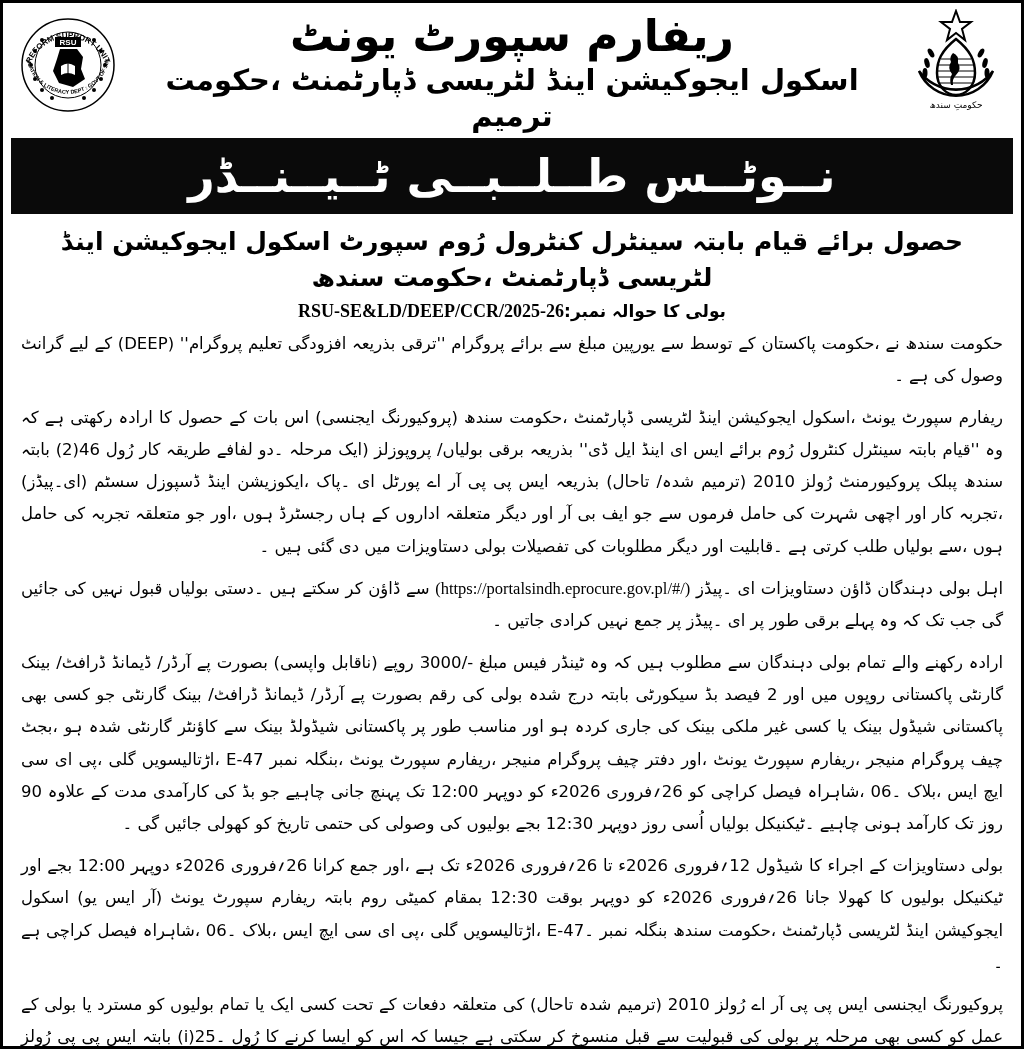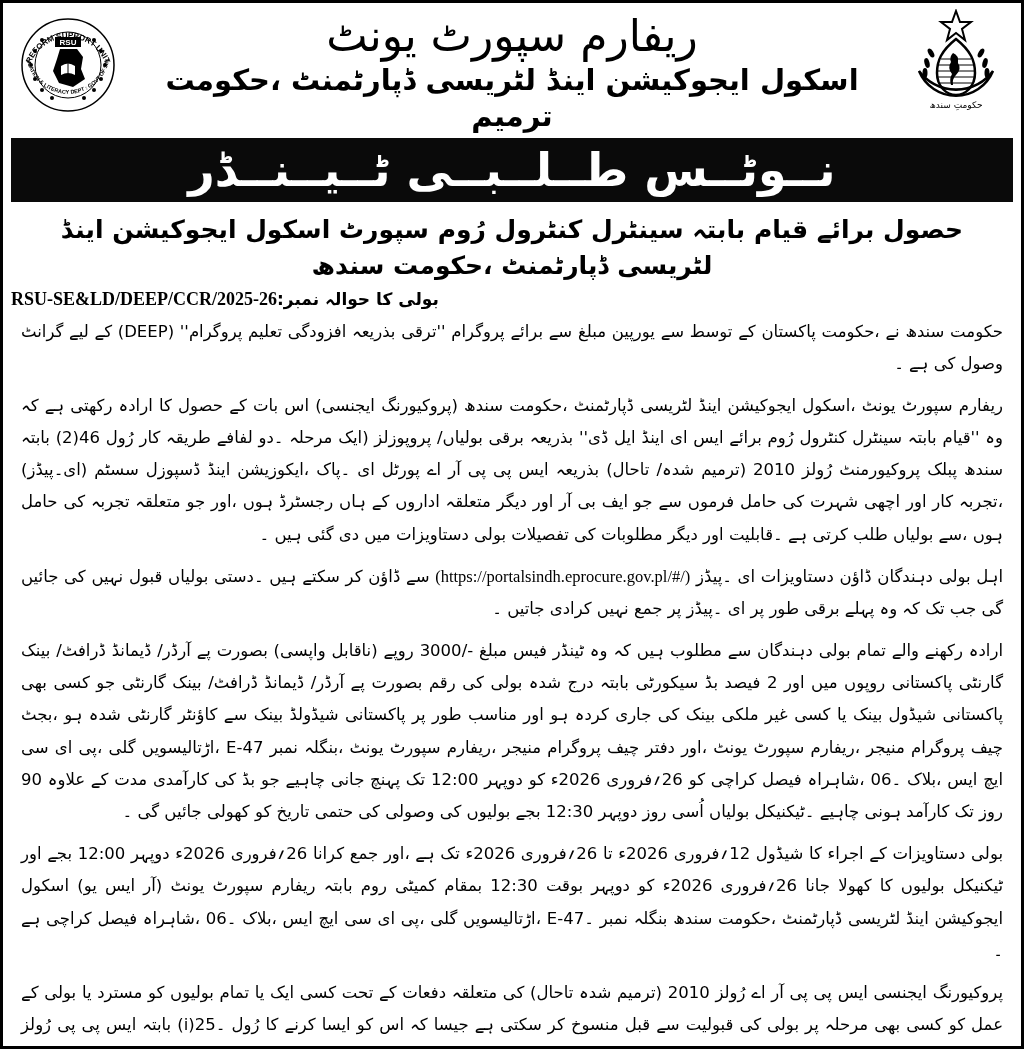--- a/index.html
+++ b/index.html
@@ -6,34 +6,34 @@
   body { background:#e8e8e8; font-family:"DejaVu Sans", sans-serif; }
   .page {
     width:1024px; height:1049px; margin:0 auto; background:#ffffff;
     border:3px solid #000; position:relative; overflow:hidden;
     padding:2px 8px;
   }
   
   .header { display:flex; align-items:flex-start; justify-content:space-between; padding:4px 4px 0 4px; }
   .logo { width:106px; height:112px; flex:0 0 auto; }
   .header-center { flex:1 1 auto; text-align:center; direction:rtl; padding-top:2px; }
-  .masthead-title { font-size:44px; font-weight:normal; line-height:1.15; color:#000; }
+  .masthead-title { font-size:44px; font-weight:bold; line-height:1.15; color:#000; }
   .masthead-subtitle { font-size:29px; font-weight:bold; line-height:1.25; color:#000; }
   
   .banner {
     background:#0a0a0a; color:#fff; text-align:center; direction:rtl;
-    margin:4px 0 2px 0; height:64px; display:flex; align-items:center; justify-content:center;
+    margin:4px 0 2px 0; height:76px; display:flex; align-items:center; justify-content:center;
   }
   .banner-text { font-size:46px; font-weight:bold; letter-spacing:2px; }
   
   .notice-heading {
     direction:rtl; text-align:center; font-size:25px; font-weight:bold;
     line-height:1.45; padding:8px 24px 0 24px; color:#000;
   }
-  .ref-line { direction:rtl; text-align:left; font-size:17px; font-weight:bold; padding:4px 0 6px 0; }
+  .ref-line { direction:rtl; text-align:center; font-size:17px; font-weight:bold; padding:4px 0 6px 0; }
   .ref-line .latin { direction:ltr; unicode-bidi:embed; font-family:"Liberation Serif", serif; font-size:18px; }
   
   .body-text { direction:rtl; padding:0 10px; }
   .body-text p {
     font-size:16.5px; line-height:1.95; text-align:justify; color:#000;
     margin-bottom:10px;
   }
   .body-text .url { direction:ltr; unicode-bidi:embed; font-family:Liberation Serif, serif; }
 </style>
 </head>

